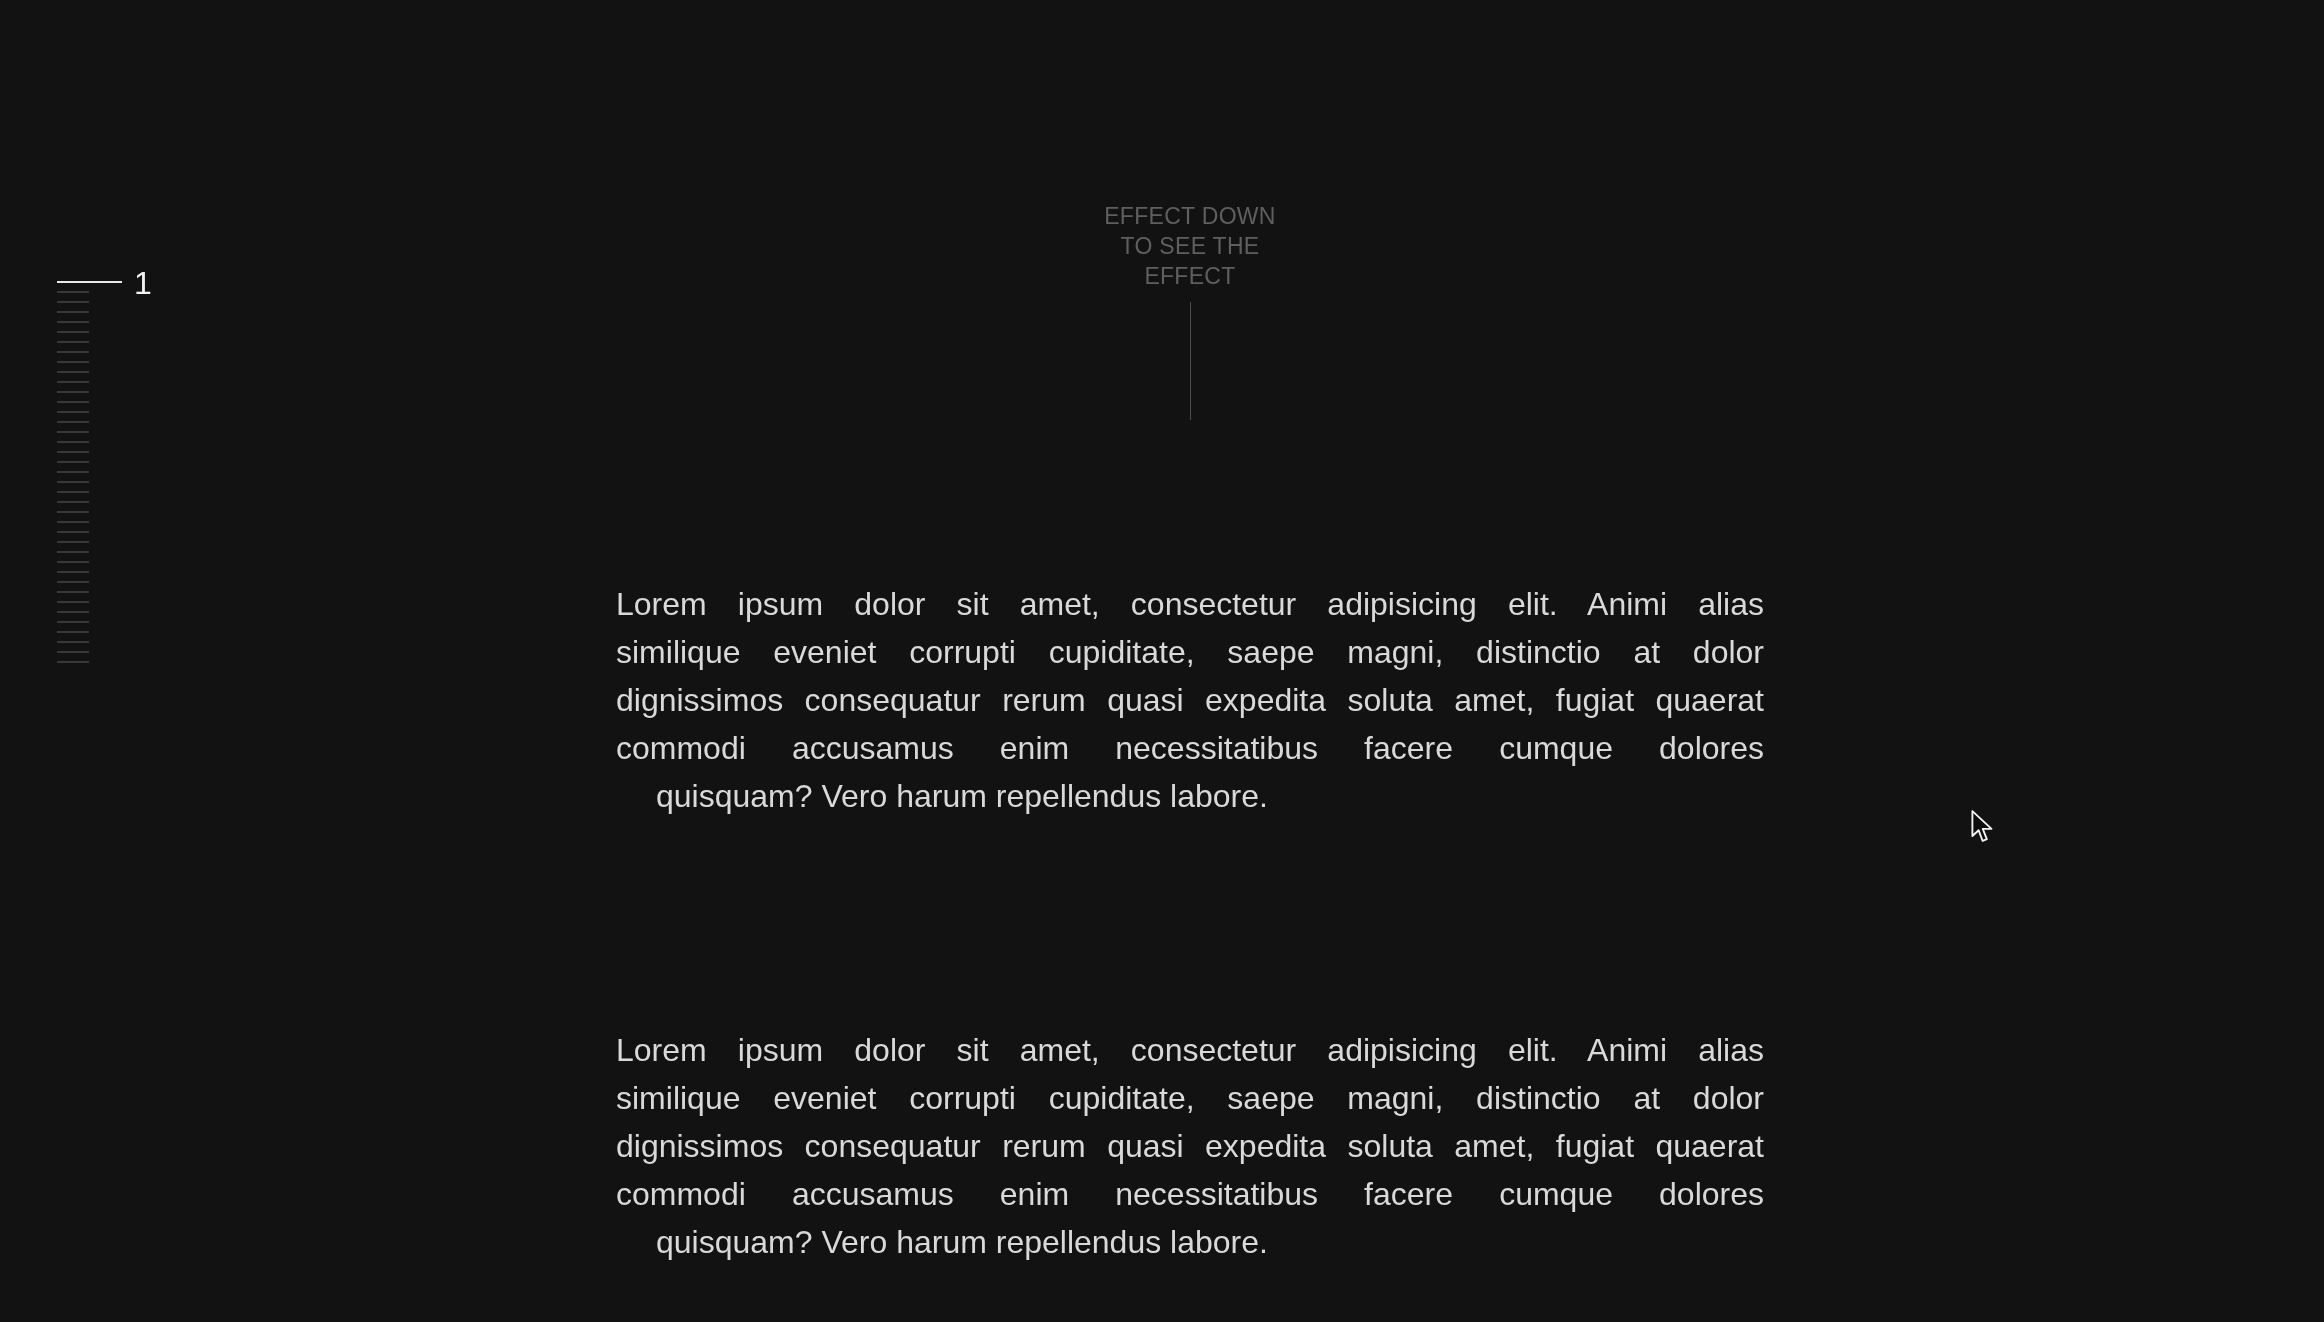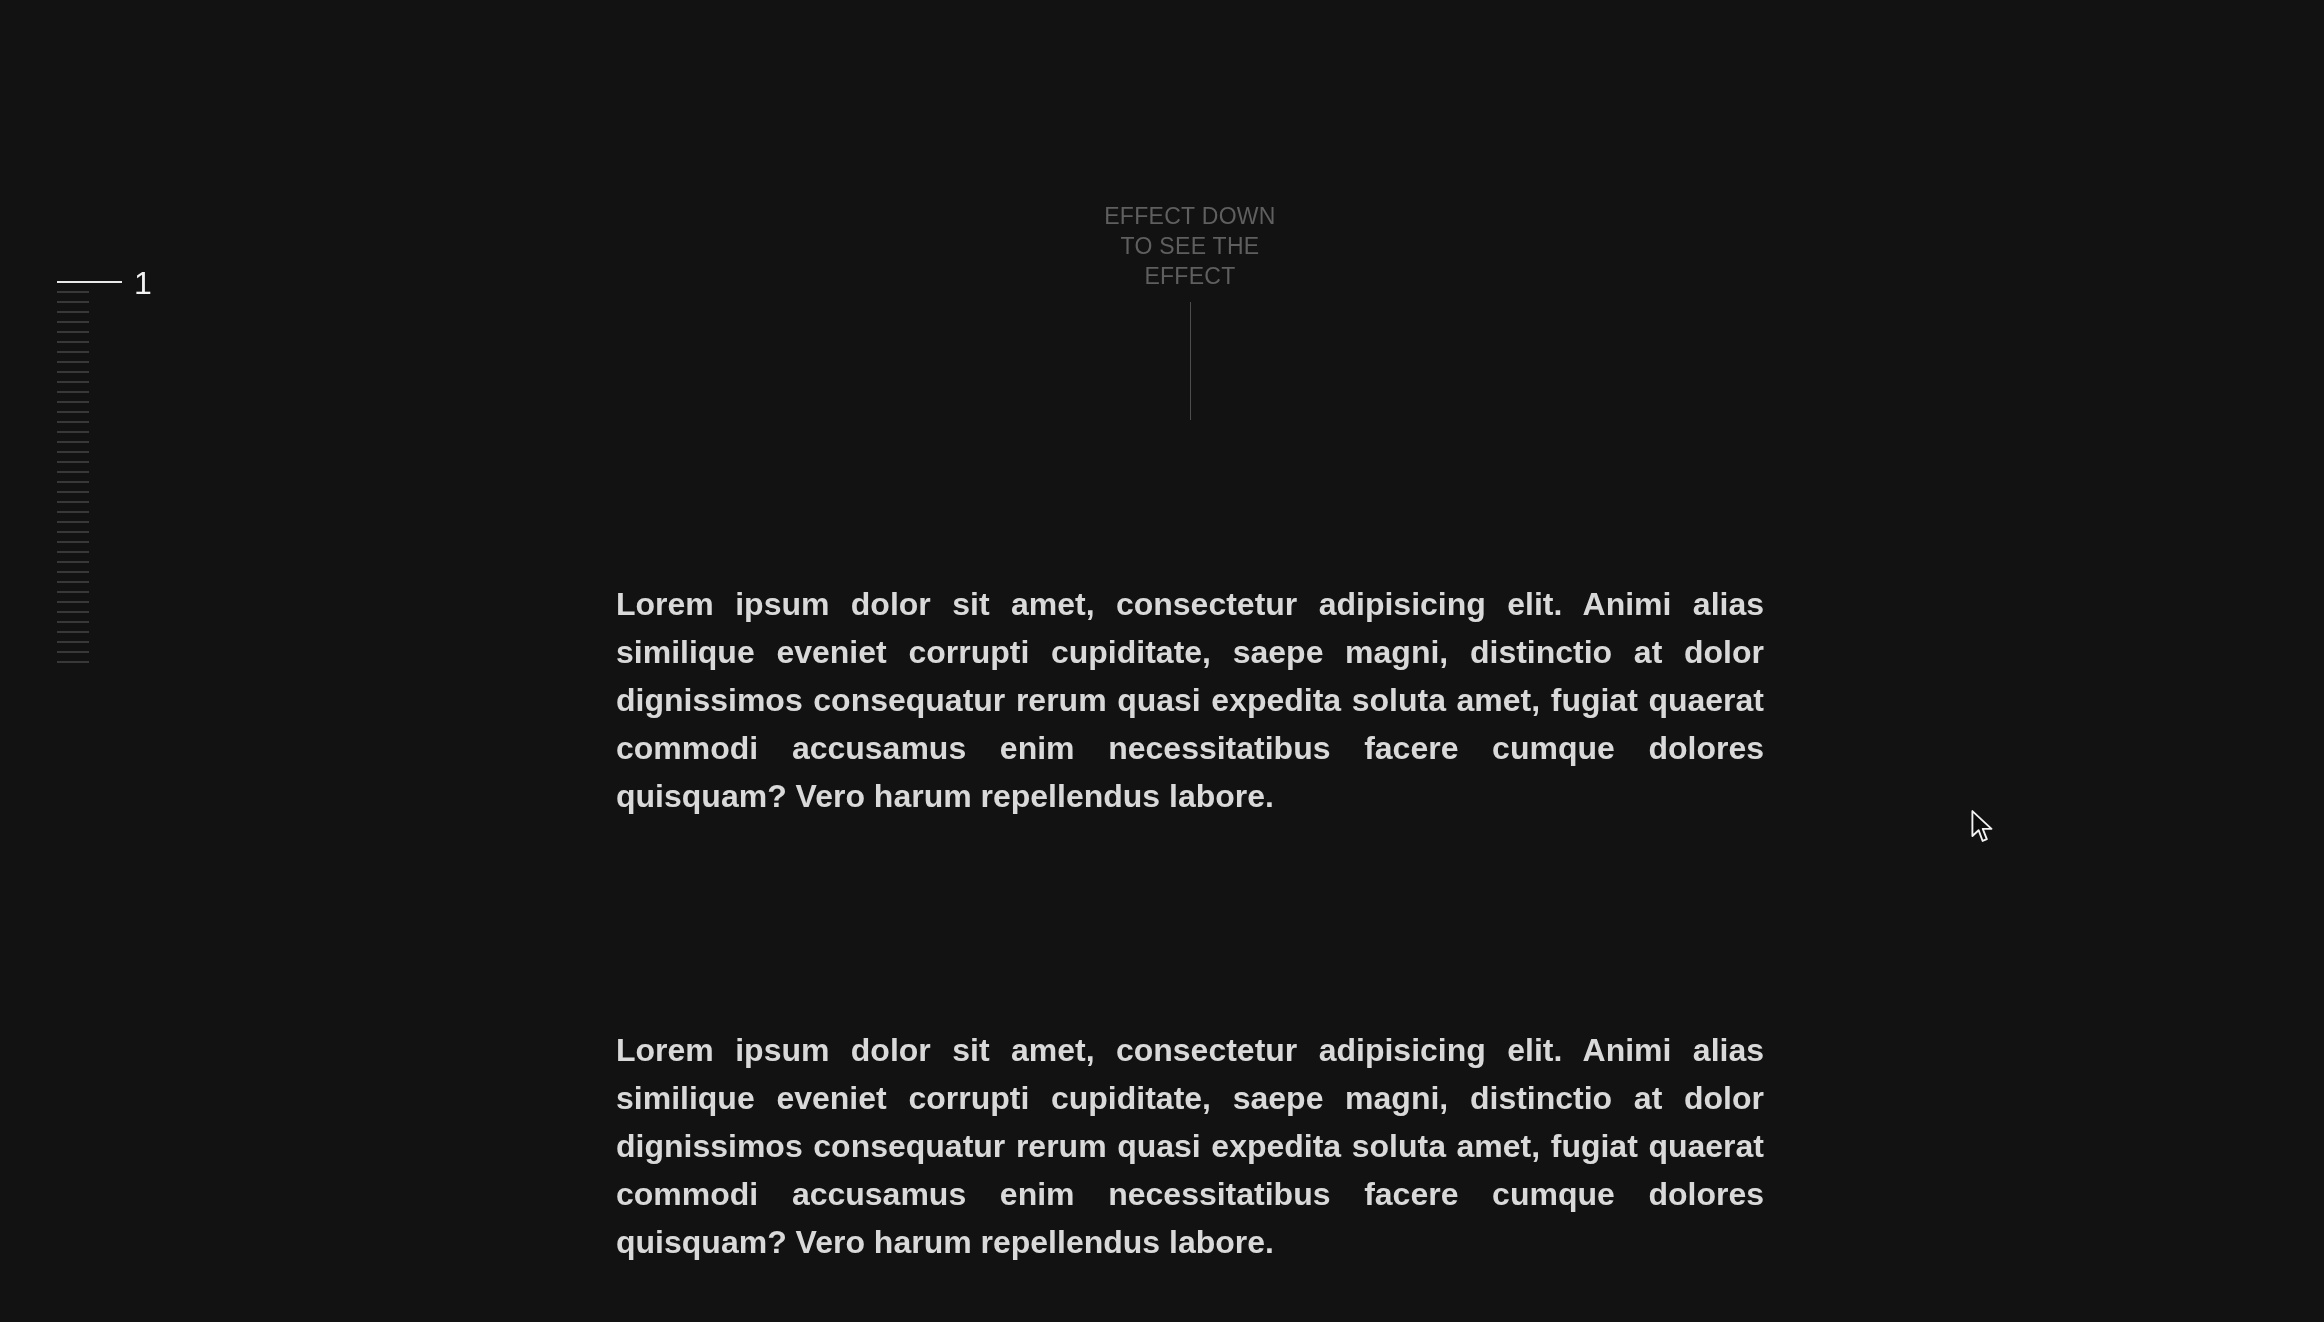--- a/index.html
+++ b/index.html
@@ -27,26 +27,26 @@
     color:#5f5f5f;letter-spacing:0.3px;
   }
   .vline{
     position:absolute;left:1190px;top:302px;
     width:1px;height:118px;background:#4d4d4d;
   }
 
   
   .para{
     position:absolute;left:616px;width:1148px;
-    font-size:32px;line-height:48px;color:#d9d9d9;font-weight:bold;
+    font-size:32px;line-height:48px;color:#d9d9d9;
   }
   .p1{top:580px;}
   .p2{top:1026px;}
   .pline{height:48px;text-align:justify;text-align-last:justify;white-space:normal;}
-  .pline.last{text-align:right;text-align-last:left;}
+  .pline.last{text-align:right;text-align-last:left;margin-left:40px;}
 
   
   .cursor{position:absolute;left:1971px;top:810px;width:23px;height:35px;}
 </style>
 </head>
 <body>
 
 <div class="stage">
 
   <div class="ruler">

